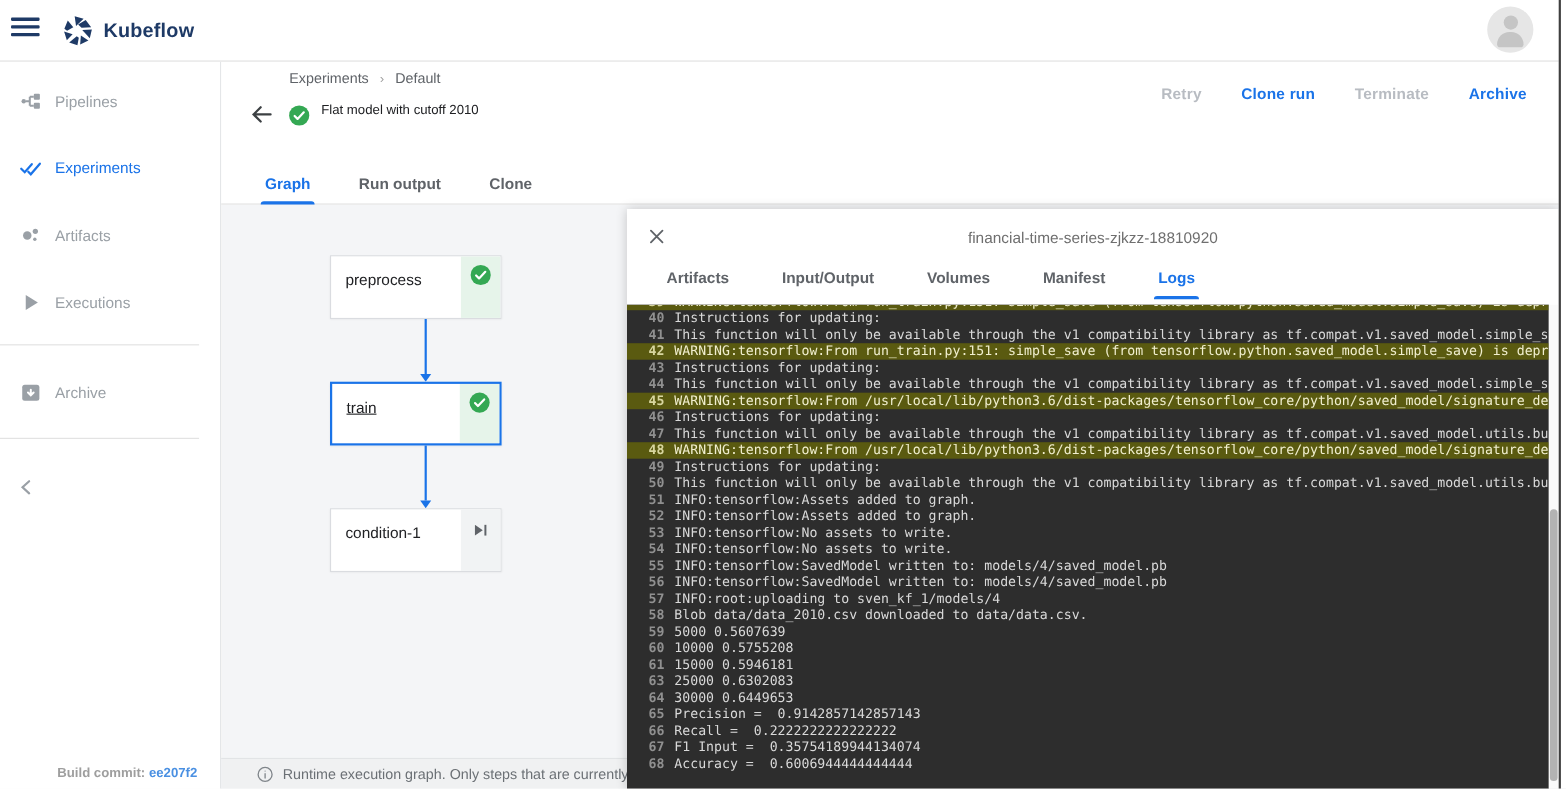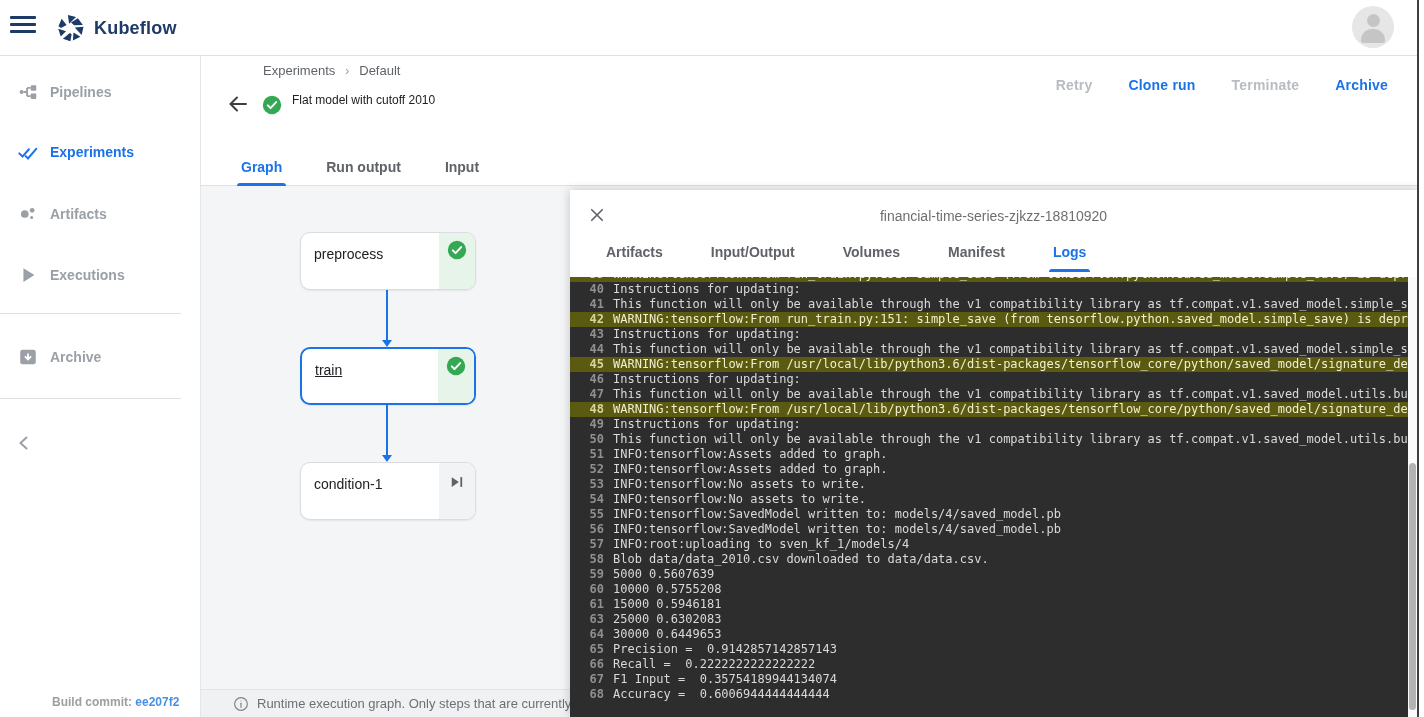--- a/index.html
+++ b/index.html
@@ -19,21 +19,21 @@
   .avatar { position:absolute; left:1352px; top:6px; width:42px; height:42px; border-radius:50%;
             background:#e6e6e6; overflow:hidden; cursor:pointer; }
   .avatar .head { width:13px; height:13px; border-radius:50%; background:#c5c5c5; margin:8px auto 2px; }
   .avatar .torso { width:24px; height:14px; border-radius:12px 12px 3px 3px; background:#c5c5c5; margin:0 auto; }
 
   
   .sidebar { position:absolute; top:56px; left:0; width:201px; bottom:0; background:#fff;
              border-right:1px solid #e4e6e8; z-index:20; }
   .nav-item { position:absolute; left:0; width:100%; height:28px; display:flex; align-items:center; cursor:pointer; }
   .nav-item .nicon { position:absolute; left:16px; width:24px; height:24px; display:flex; align-items:center; justify-content:center; }
-  .nav-item .nlabel { position:absolute; left:50px; font-size:14px; font-weight:700; color:#9aa0a6; }
+  .nav-item .nlabel { position:absolute; left:50px; font-size:14px; font-weight:400; color:#9aa0a6; }
   .nav-item.active .nlabel { color:#1a73e8; }
   .side-divider { position:absolute; left:0; width:181px; height:1px; background:#e0e0e0; }
   .collapse-btn { position:absolute; left:12px; top:375px; width:24px; height:24px; cursor:pointer; }
   .build-commit { position:absolute; left:52px; bottom:8px; font-size:12px; color:#9e9e9e;font-weight:bold; }
   .build-commit a { color:#4a90e2; text-decoration:none; cursor:pointer; }
 
   
   .breadcrumb { position:absolute; left:263px; top:63px; font-size:13px; color:#5f6368; display:flex; gap:10px; align-items:center; z-index:5;}
   .breadcrumb .crumb { cursor:pointer; }
   .breadcrumb .sep { color:#9e9e9e; font-size:12px; }
@@ -48,22 +48,22 @@
   
   .tabbar { position:absolute; left:201px; right:0; top:150px; height:36px; background:#fff;
             border-bottom:1px solid #e0e0e0; display:flex; padding-left:38px; gap:40px; z-index:4; }
   .tab { position:relative; font-size:14px; font-weight:700; color:#5f6368; padding:9px 2px; cursor:pointer; }
   .tab.active { color:#1a73e8; }
   .tab.active::after { content:''; position:absolute; left:-2px; right:-2px; bottom:-1px; height:3px;
                        border-radius:3px 3px 0 0; background:#1a73e8; }
 
   
   .graph { position:absolute; left:201px; top:186px; right:0; bottom:0; background:#f4f5f7; }
-  .node { position:absolute; left:99px; width:176px; height:58px; background:#fff; border:1px solid #dadce0;
-          border-radius:10px; display:flex; box-shadow:0 1px 2px rgba(0,0,0,.07); cursor:pointer; overflow:hidden; }
+  .node { position:absolute; left:99px; width:156px; height:58px; background:#fff; border:1px solid #dadce0;
+          border-radius:0; display:flex; box-shadow:0 1px 2px rgba(0,0,0,.07); cursor:pointer; overflow:hidden; }
   .node.selected { border:2px solid #1a73e8;text-decoration:underline; }
   .node-label { flex:1; padding:13px 0 0 13px; font-size:14px; color:#202124; }
   .node-status { width:36px; display:flex; justify-content:center; align-items:flex-start; padding-top:7px; }
   .node-status.green { background:#e6f4ea; }
   .node-status.gray { background:#f1f3f4; }
   .edge { position:absolute; left:185px; width:2px; background:#1a73e8; }
   .edge::after { content:''; position:absolute; bottom:-7px; left:-4px; border:5px solid transparent;
                  border-top:7px solid #1a73e8; border-bottom:none; }
   .graph-footer { position:absolute; left:0; right:0; bottom:0; height:28px; background:#f0f1f2;
                   border-top:1px solid #e2e4e6; display:flex; align-items:center; gap:8px;
@@ -204,21 +204,21 @@
 <div class="actions">
   <span class="action-btn disabled">Retry</span>
   <span class="action-btn enabled">Clone run</span>
   <span class="action-btn disabled">Terminate</span>
   <span class="action-btn enabled">Archive</span>
 </div>
 
 <div class="tabbar">
   <div class="tab active">Graph</div>
   <div class="tab">Run output</div>
-  <div class="tab">Input</div>
+  <div class="tab">Clone</div>
 </div>
 
 <div class="graph">
   <div class="node" style="top:46px">
     <div class="node-label">preprocess</div>
     <div class="node-status green">
       <svg viewBox="0 0 24 24" width="20" height="20">
         <circle cx="12" cy="12" r="11" fill="#34a853"></circle>
         <path d="M7 12.5l3.2 3.2L17 8.5" stroke="#fff" stroke-width="2.4" fill="none" stroke-linecap="round" stroke-linejoin="round"></path>
       </svg>

